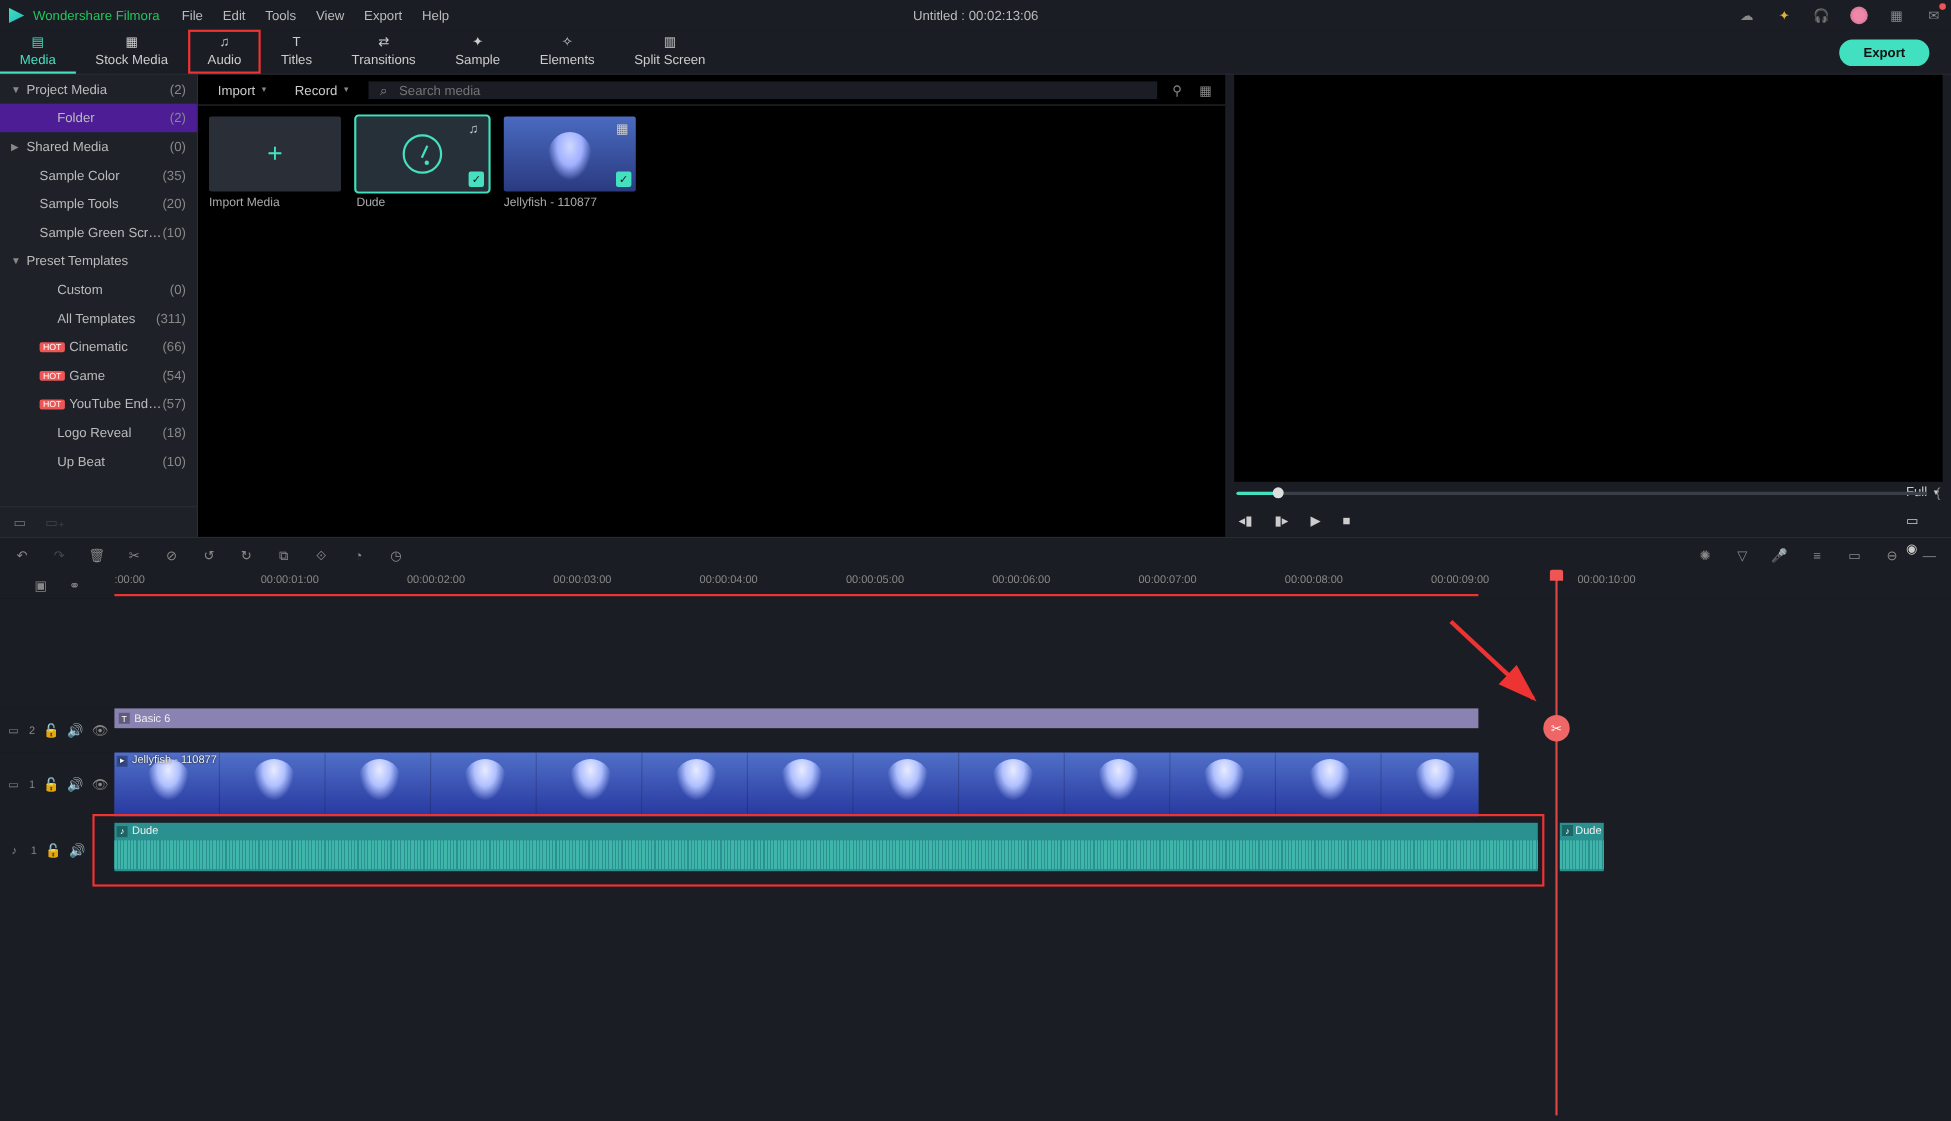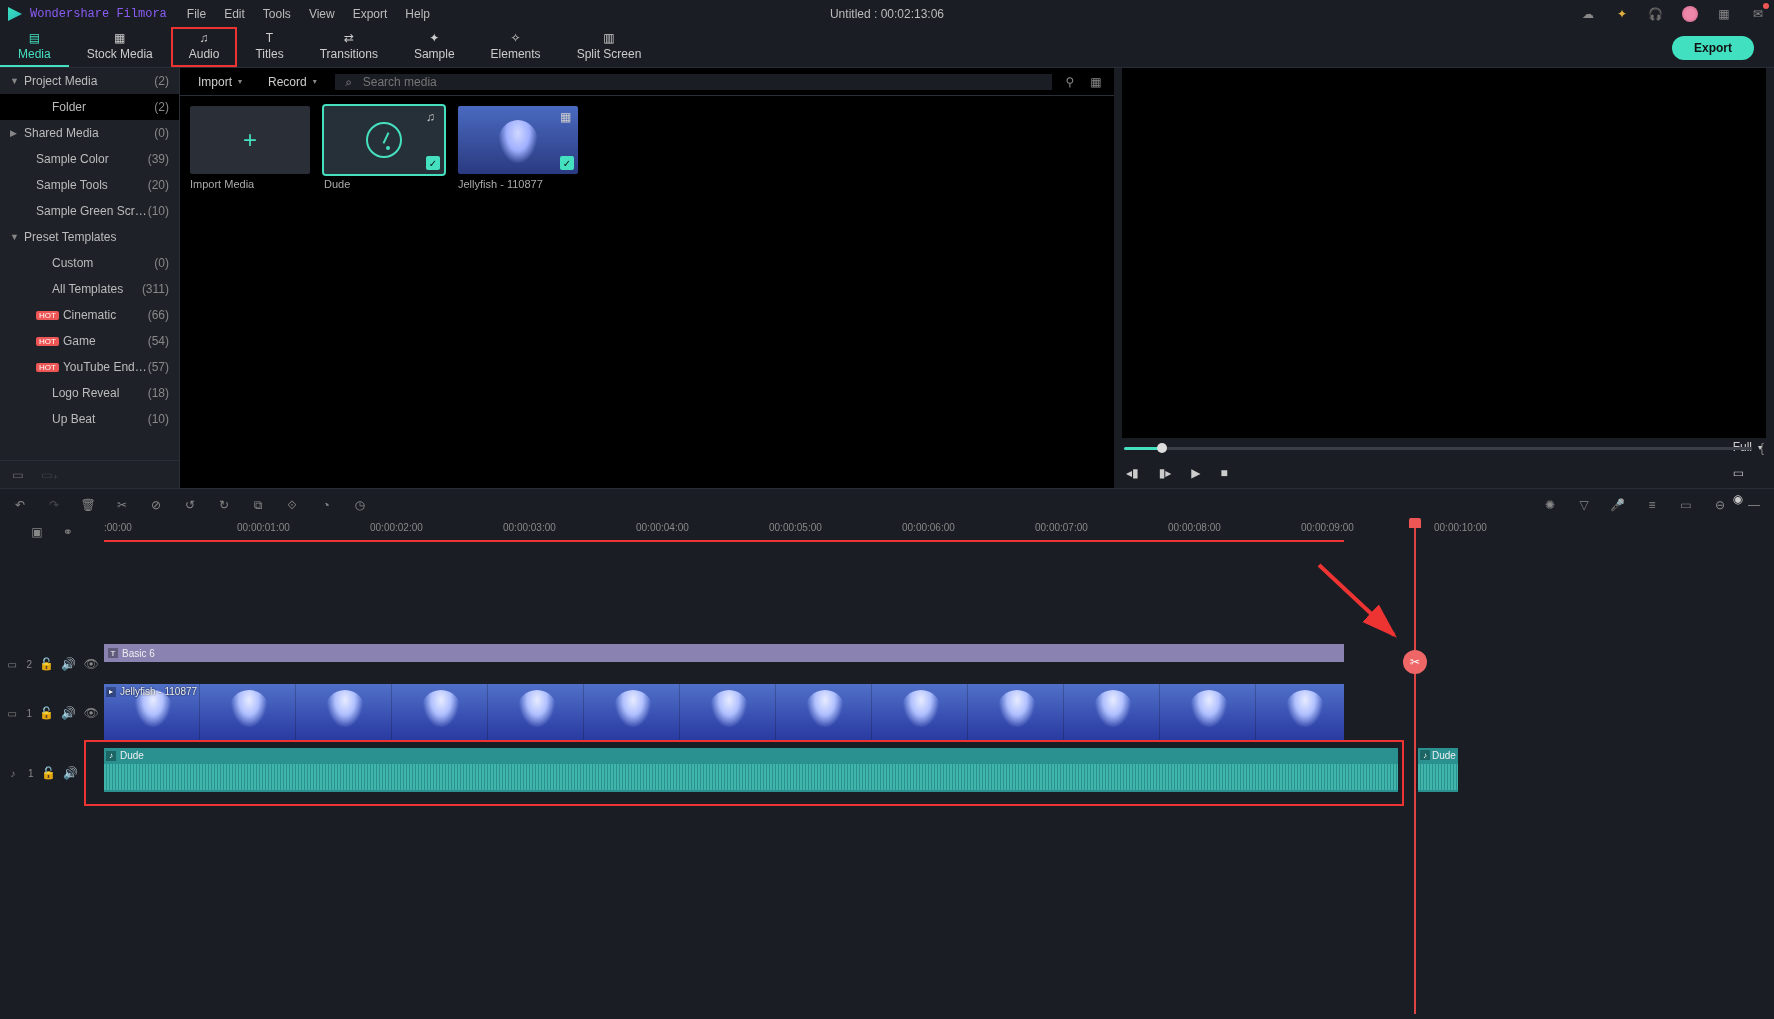--- a/index.html
+++ b/index.html
@@ -1,21 +1,21 @@
 <!DOCTYPE html>
 <html><head>
 <meta charset="utf-8">
 <style>
 * { margin:0; padding:0; box-sizing:border-box; font-family:-apple-system,"Segoe UI",Arial,sans-serif; user-select:none; }
 body { background:#1a1d23; color:#aab; width:1774px; height:1019px; overflow:hidden; font-size:12px; }
 
 
 .menubar { height:28px; background:#1a1d23; display:flex; align-items:center; padding:0 8px; }
 .logo { width:14px; height:14px; background:linear-gradient(135deg,#3ee0c0,#2bb); margin-right:8px; clip-path:polygon(0 0,100% 50%,0 100%); }
-.app-title { color:#8b5cf6; font-size:12px; margin-right:20px;font-family:Liberation Mono, monospace; }
+.app-title { color:#22c55e; font-size:12px; margin-right:20px; }
 .menu-items { display:flex; gap:18px; }
 .menu-items span { color:#bbb; font-size:12px; cursor:pointer; }
 .center-title { position:absolute; left:50%; transform:translateX(-50%); color:#bbb; font-size:12px; }
 .menubar-right { margin-left:auto; display:flex; gap:18px; align-items:center; }
 .menubar-right .ic { width:16px; height:16px; color:#888; }
 .avatar { width:16px; height:16px; border-radius:50%; background:radial-gradient(circle,#e8a 40%,#c68 100%); }
 .notif-dot { position:relative; }
 .notif-dot::after { content:""; position:absolute; top:-3px; right:-3px; width:6px; height:6px; background:#e55; border-radius:50%; }
 
 
@@ -23,21 +23,21 @@
 .tab { display:flex; flex-direction:column; align-items:center; justify-content:center; padding:4px 18px; height:40px; color:#ccc; cursor:pointer; border-bottom:2px solid transparent; }
 .tab.active { color:#45e0c0; border-bottom-color:#45e0c0; }
 .tab.redbox { outline:2px solid #e33; outline-offset:-2px; }
 .tab .ic { width:16px; height:14px; margin-bottom:2px; }
 .export-btn { margin-left:auto; margin-right:20px; background:#40e0c0; color:#111; padding:5px 22px; border-radius:14px; font-size:12px; font-weight:600; align-self:center; cursor:pointer; }
 
 
 .main { display:flex; height:420px; }
 .sidebar { width:180px; background:#1e2128; border-right:1px solid #2a2e36; overflow-y:auto; position:relative; }
 .side-item { display:flex; align-items:center; padding:6px 10px; color:#bbb; cursor:pointer; }
-.side-item.sel { background:#000000; }
+.side-item.sel { background:#4c1d95; }
 .side-item .chev { width:10px; display:inline-block; color:#888; margin-right:4px; font-size:9px; }
 .side-item .lbl { flex:1; overflow:hidden; text-overflow:ellipsis; white-space:nowrap; }
 .side-item .cnt { color:#888; }
 .side-item.indent { padding-left:36px; }
 .side-item.indent2 { padding-left:52px; }
 .hot-tag { background:#e55; color:#fff; font-size:8px; padding:0 3px; border-radius:2px; margin-right:4px; }
 .side-collapse { position:absolute; right:-8px; top:200px; width:8px; height:20px; background:#2a2e36; color:#888; font-size:8px; line-height:20px; text-align:center; cursor:pointer; }
 .side-bottom { position:absolute; bottom:0; left:0; right:0; height:28px; display:flex; gap:16px; padding:6px 10px; border-top:1px solid #2a2e36; }
 .side-bottom .ic { width:16px; height:16px; color:#777; cursor:pointer; }
 
@@ -207,21 +207,21 @@
           <span class="lbl">Folder</span>
           <span class="cnt">(2)</span>
         </div>
         <div class="side-item">
           <span class="chev">▶</span>
           <span class="lbl">Shared Media</span>
           <span class="cnt">(0)</span>
         </div>
         <div class="side-item indent">
           <span class="lbl">Sample Color</span>
-          <span class="cnt">(39)</span>
+          <span class="cnt">(35)</span>
         </div>
         <div class="side-item indent">
           <span class="lbl">Sample Tools</span>
           <span class="cnt">(20)</span>
         </div>
         <div class="side-item indent">
           <span class="lbl">Sample Green Scre...</span>
           <span class="cnt">(10)</span>
         </div>
         <div class="side-item">

